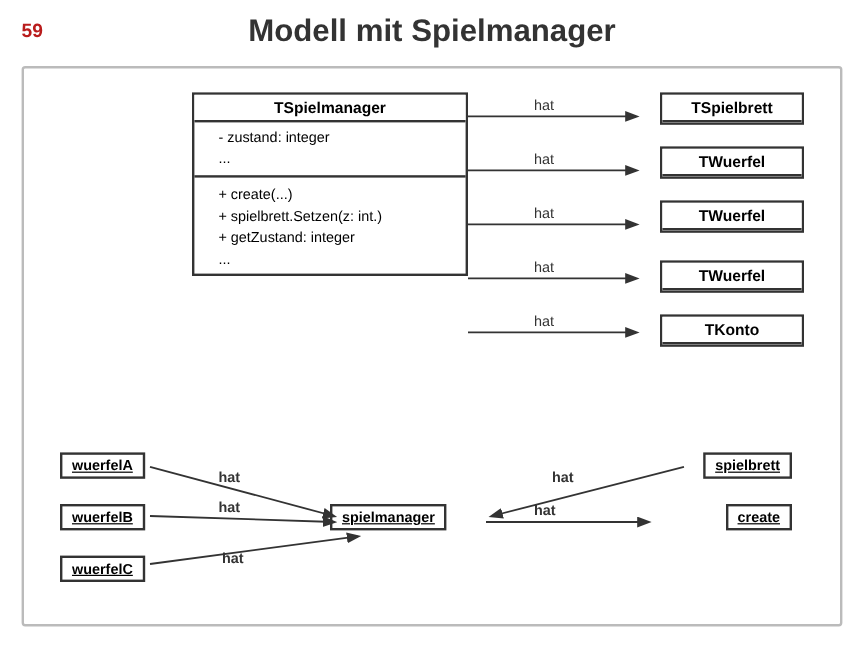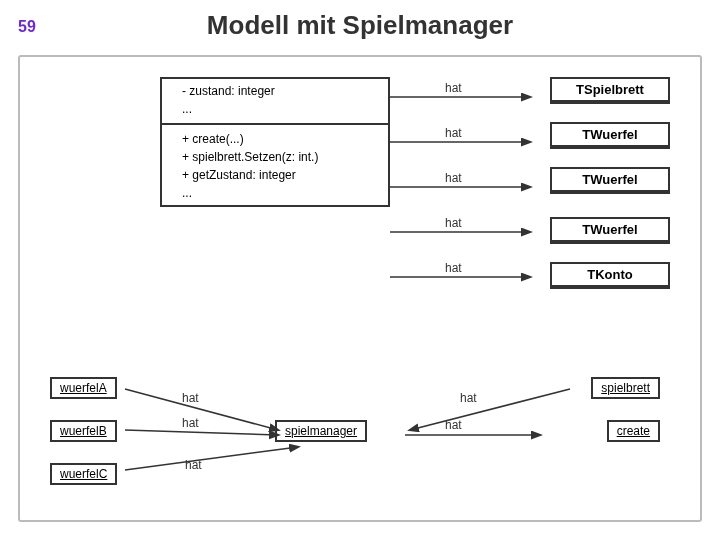--- a/index.html
+++ b/index.html
@@ -16,21 +16,21 @@
       height: 540px;
       position: relative;
       background: #fff;
     }
     .slide-number {
       position: absolute;
       top: 18px;
       left: 18px;
       font-size: 16px;
       font-weight: bold;
-      color: #6d28d9;
+      color: #b91c1c;
     }
     .title {
       position: absolute;
       top: 10px;
       left: 0; right: 0;
       text-align: center;
       font-size: 26px;
       font-weight: bold;
       color: #333;
     }
@@ -84,20 +84,21 @@
       pointer-events: none;
       overflow: visible;
     }
     
     .obj-area {
       position: absolute;
       top: 310px;
       left: 10px;
       right: 10px;
       bottom: 10px;
+      font-weight: bold;
     }
     .obj-box {
       position: absolute;
       border: 2px solid #333;
       background: #fff;
       padding: 2px 8px;
       font-size: 12px;
       text-decoration: underline;
     }
   </style>
@@ -106,20 +107,21 @@
 
 <div class="page">
   <div class="slide-number">59</div>
   <div class="title">Modell mit Spielmanager</div>
 
   <div class="content-area">
 
     <div class="uml-area">
 
       <div class="class-box" style="left:60px; top:10px; width:230px;">
+        <div class="class-header">TSpielmanager</div>
         <div class="class-body">
           <div>- zustand: integer</div>
           <div>...</div>
         </div>
         <div class="class-divider"></div>
         <div class="class-body">
           <div>+ create(...)</div>
           <div>+ spielbrett.Setzen(z: int.)</div>
           <div>+ getZustand: integer</div>
           <div>...</div>

